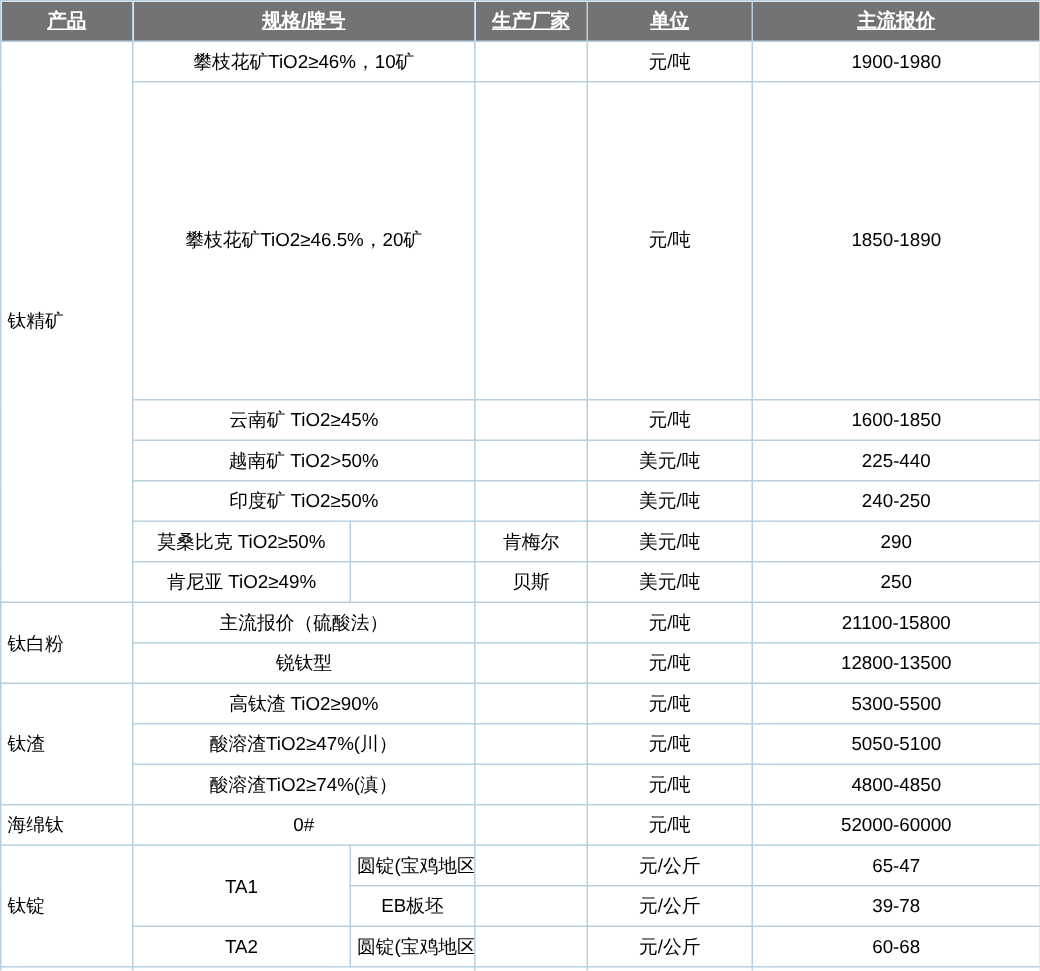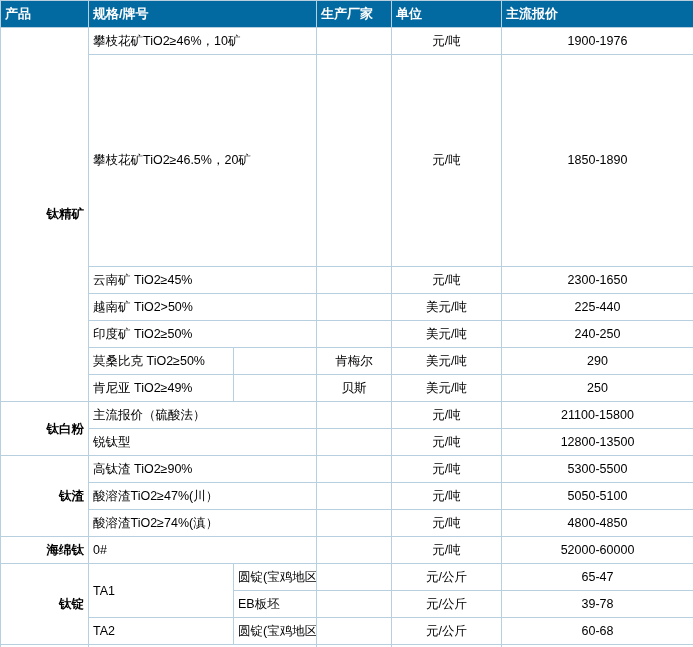--- a/index.html
+++ b/index.html
@@ -31,33 +31,34 @@
   table.price-table td {
     border: 1px solid #b8cfe0;
     padding: 0 4px;
     height: 26px;
     line-height: 1.15;
     vertical-align: middle;
     white-space: nowrap;
     overflow: hidden;
   }
   thead th {
-    background: #0369a1;
+    background: #737373;
     color: #ffffff;
     font-weight: bold;
-    text-align: left;
+    text-align: center;
     border: 1px solid #22a7e0;
     font-size: 13px;
+    text-decoration: underline;
   }
   td.center { text-align: center; }
   td.group {
-    text-align: right;
-    font-weight: bold;
-  }
-  td.spec-left { text-align: left; }
+    text-align: left;
+    font-weight: normal;
+  }
+  td.spec-left { text-align: center; }
 </style>
 </head>
 <body>
 
 <table class="price-table">
   <colgroup>
     <col class="c0">
       <col class="c1">
       <col class="c2">
       <col class="c3">
@@ -73,35 +74,35 @@
       <th>主流报价</th>
       <th>备注</th>
     </tr>
   </thead>
   <tbody id="tbody">
       <tr>
         <td class="group" rowspan="7">钛精矿</td>
         <td class="spec-left" colspan="2">攀枝花矿TiO2≥46%，10矿</td>
         <td class="center"></td>
         <td class="center">元/吨</td>
-        <td class="center">1900-1976</td>
+        <td class="center">1900-1980</td>
         <td class="center">出厂 不含税现金价</td>
       </tr>
       <tr>
         <td class="spec-left" colspan="2">攀枝花矿TiO2≥46.5%，20矿</td>
         <td class="center"></td>
         <td class="center">元/吨</td>
         <td class="center">1850-1890</td>
         <td class="center" style="white-space: normal; line-height: 1.3;">出厂 不含税承兑价，部分有优惠</td>
       </tr>
       <tr>
         <td class="spec-left" colspan="2">云南矿 TiO2≥45%</td>
         <td class="center"></td>
         <td class="center">元/吨</td>
-        <td class="center">2300-1650</td>
+        <td class="center">1600-1850</td>
         <td class="center">出厂 不含税承兑价</td>
       </tr>
       <tr>
         <td class="spec-left" colspan="2">越南矿 TiO2&gt;50%</td>
         <td class="center"></td>
         <td class="center">美元/吨</td>
         <td class="center">225-440</td>
         <td class="center">不含税港口交货</td>
       </tr>
       <tr>

